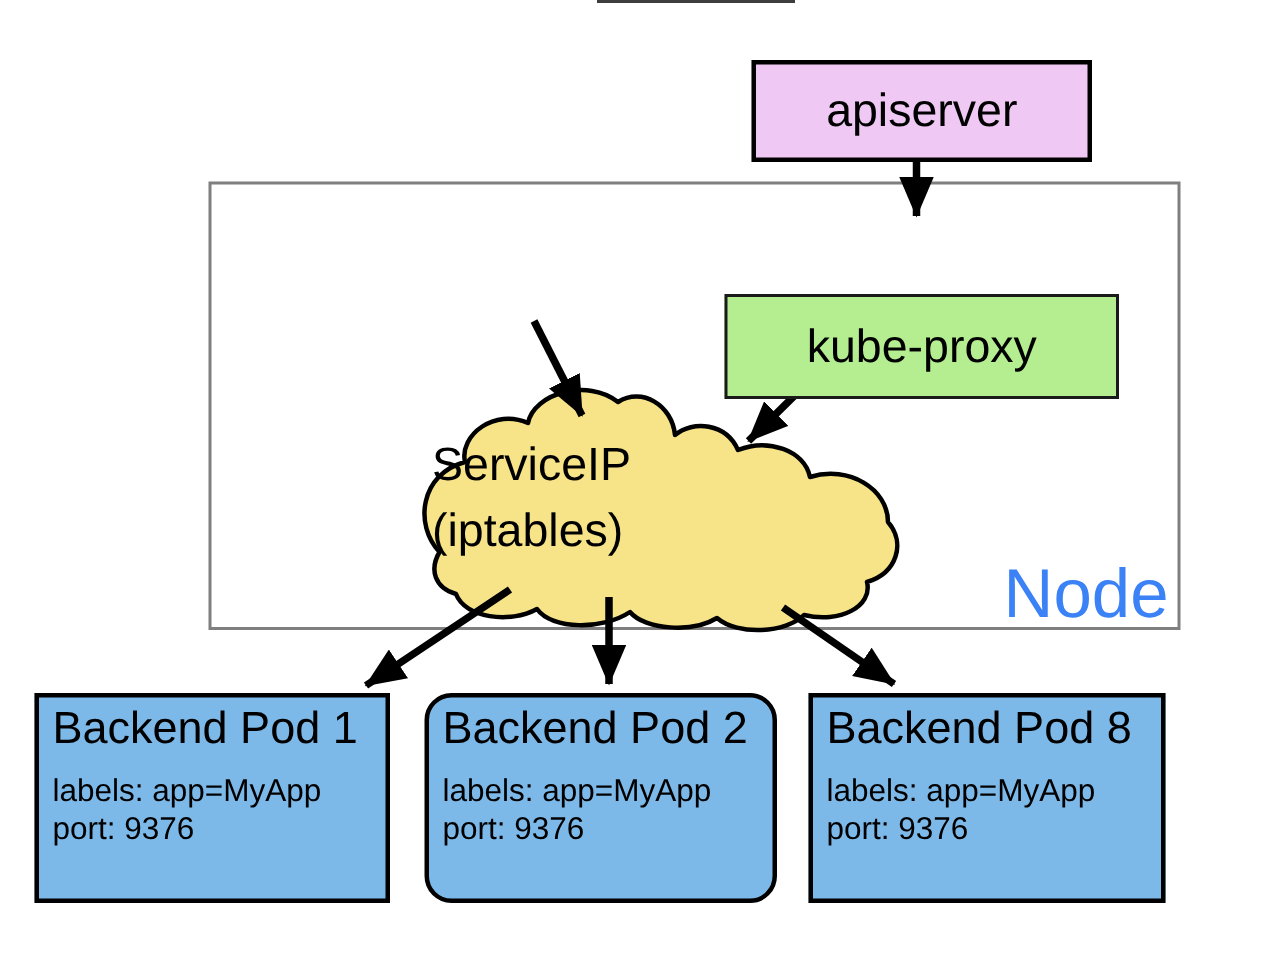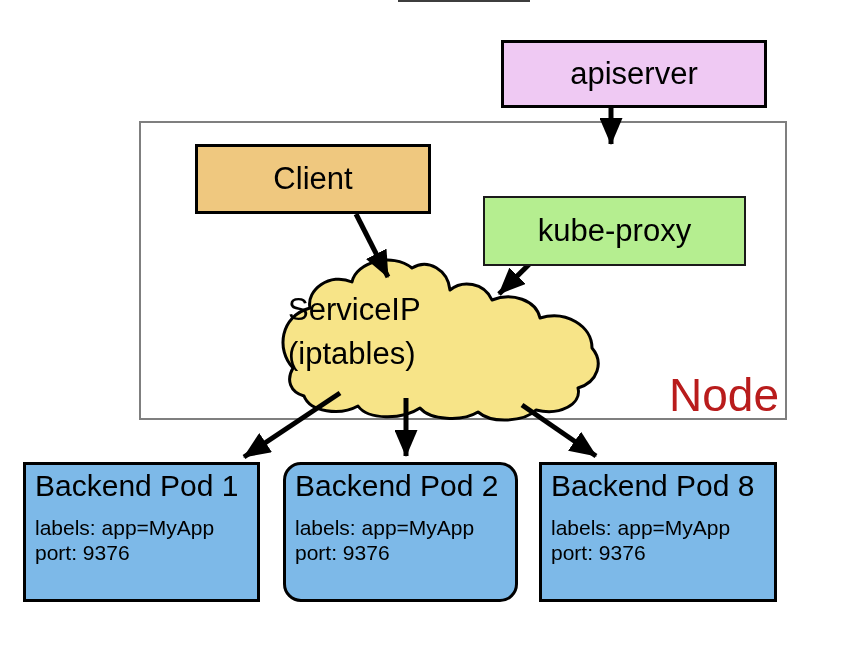--- a/index.html
+++ b/index.html
@@ -20,36 +20,36 @@
   }
 
   .node-box {
     left: 139px; top: 121px; width: 644px; height: 295px;
     border: 2px solid #7f7f7f;
     background: #ffffff;
     z-index: 1;
   }
   .node-label {
     position: absolute; right: 6px; bottom: 0px;
-    font-size: 46px; line-height: 1.0; color: #b91c1c; text-align: center;
+    font-size: 46px; line-height: 1.0; color: #3b82f6; text-align: center;
   }
 
   svg.overlay {
     position: absolute; left: 0; top: 0; width: 842px; height: 651px;
     z-index: 2;
   }
 
   .box {
     display: flex; align-items: center; justify-content: center;
     text-align: center;
     z-index: 3;
     box-sizing: border-box;
     font-size: 31px;
   }
-  .apiserver { left: 501px; top: 40px;  width: 266px; height: 68px; border: 3px solid #000; }
+  .apiserver { left: 501px; top: 40px;  width: 227px; height: 68px; border: 3px solid #000; }
   .client    { left: 195px; top: 144px; width: 236px; height: 70px; border: 3px solid #000; }
   .kubeproxy { left: 483px; top: 148px; width: 263px; height: 70px; border: 2px solid #1a1a1a; }
 
   .cloud-text {
     left: 288px; top: 288px; width: 212px;
     text-align: left;
     font-size: 31px; line-height: 1.42;
     z-index: 3;
   }
 
@@ -107,23 +107,20 @@
       <line x1="340" y1="393" x2="244" y2="457" marker-end="url(#ah)"></line>
       <line x1="406" y1="398" x2="406" y2="456" marker-end="url(#ah)"></line>
       <line x1="522" y1="405" x2="596" y2="456" marker-end="url(#ah)"></line>
     </g>
   </svg>
 
   <div class="abs box apiserver" style="background-color: rgb(239, 201, 243);">
     <span>apiserver</span>
   </div>
 
-  <div class="abs box client" style="background-color: rgb(239, 200, 127);">
-    <span>Client</span>
-  </div>
 
   <div class="abs box kubeproxy" style="background-color: rgb(181, 238, 144); margin-top: 48px;">
     <span>kube-proxy</span>
   </div>
 
   <div class="abs cloud-text">
     <div>ServiceIP</div>
     <div>(iptables)</div>
   </div>
 

